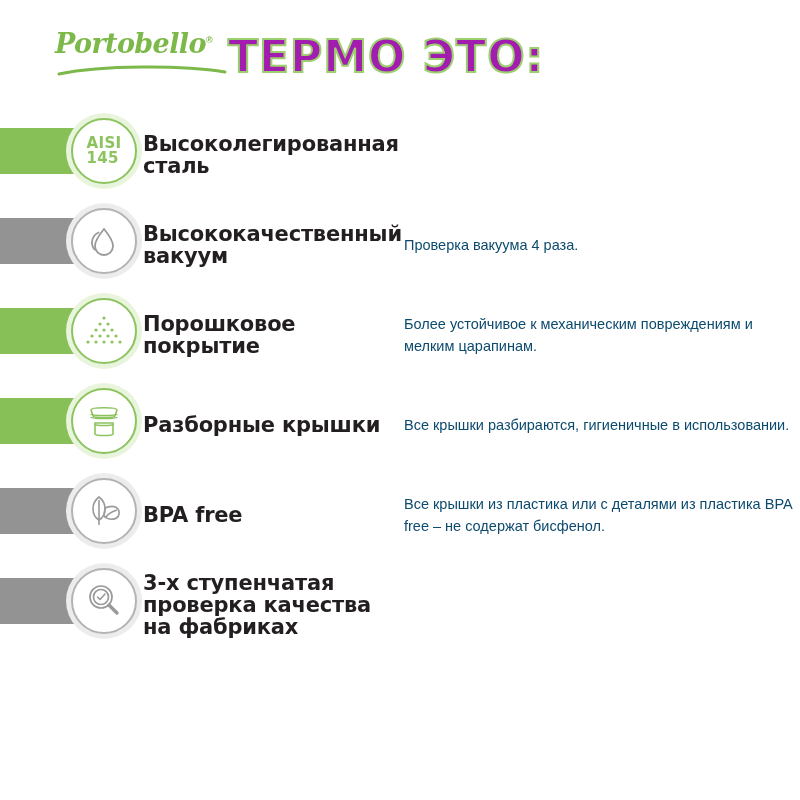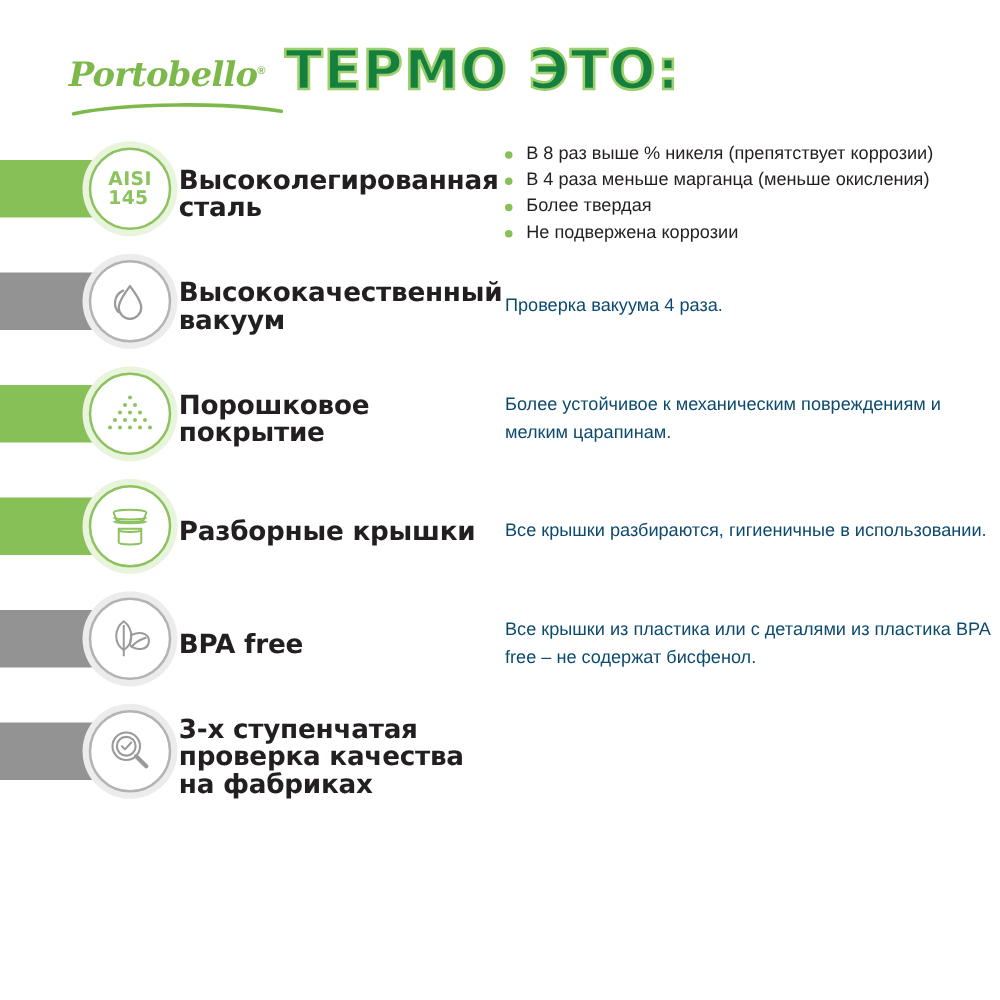--- a/index.html
+++ b/index.html
@@ -19,21 +19,21 @@
   .header {
     position: absolute;
     top: 0;
     left: 0;
     width: 800px;
     height: 110px;
   }
   .logo {
     position: absolute;
     left: 55px;
-    top: 47px;
+    top: 30px;
     width: 180px;
     height: 58px;
   }
   .logo-word {
     font-family: "DejaVu Serif", serif;
     font-style: italic;
     font-weight: bold;
     font-size: 27px;
     letter-spacing: -0.6px;
     color: #7cb94a;
@@ -63,21 +63,21 @@
     top: 26px;
     width: 330px;
     height: 62px;
   }
   .title-text {
     font-family: "DejaVu Sans", sans-serif;
     font-weight: bold;
     font-size: 44px;
     letter-spacing: 1px;
     line-height: 62px;
-    color: #15803d;
+    color: #a21caf;
     -webkit-text-stroke: 2px #9ccf6e;
     white-space: nowrap;
   }
 
   
   .rows {
     position: absolute;
     top: 110px;
     left: 0;
     width: 800px;
@@ -204,28 +204,20 @@
 
   <div class="row">
     <div class="bar green"></div>
     <div class="badge green">
       <div class="badge-text">
         <div>AISI</div>
         <div>145</div>
       </div>
     </div>
     <div class="row-title">Высоколегированная сталь</div>
-    <div class="row-body">
-      <ul class="bullets">
-        <li class="bullet">В 8 раз выше % никеля (препятствует коррозии)</li>
-        <li class="bullet">В 4 раза меньше марганца (меньше окисления)</li>
-        <li class="bullet">Более твердая</li>
-        <li class="bullet">Не подвержена коррозии</li>
-      </ul>
-    </div>
   </div>
 
   <div class="row">
     <div class="bar gray"></div>
     <div class="badge gray">
       <svg width="40" height="40" viewBox="0 0 40 40">
         <path d="M20 8 C 20 8, 29 19, 29 25 A 9 9 0 0 1 11 25 C 11 19, 20 8, 20 8 Z" fill="none" stroke="#9a9a9a" stroke-width="1.8"></path>
         <path d="M14.5 11.5 A 11 11 0 0 0 10.5 28.5" fill="none" stroke="#9a9a9a" stroke-width="1.8" stroke-linecap="round"></path>
       </svg>
     </div>

